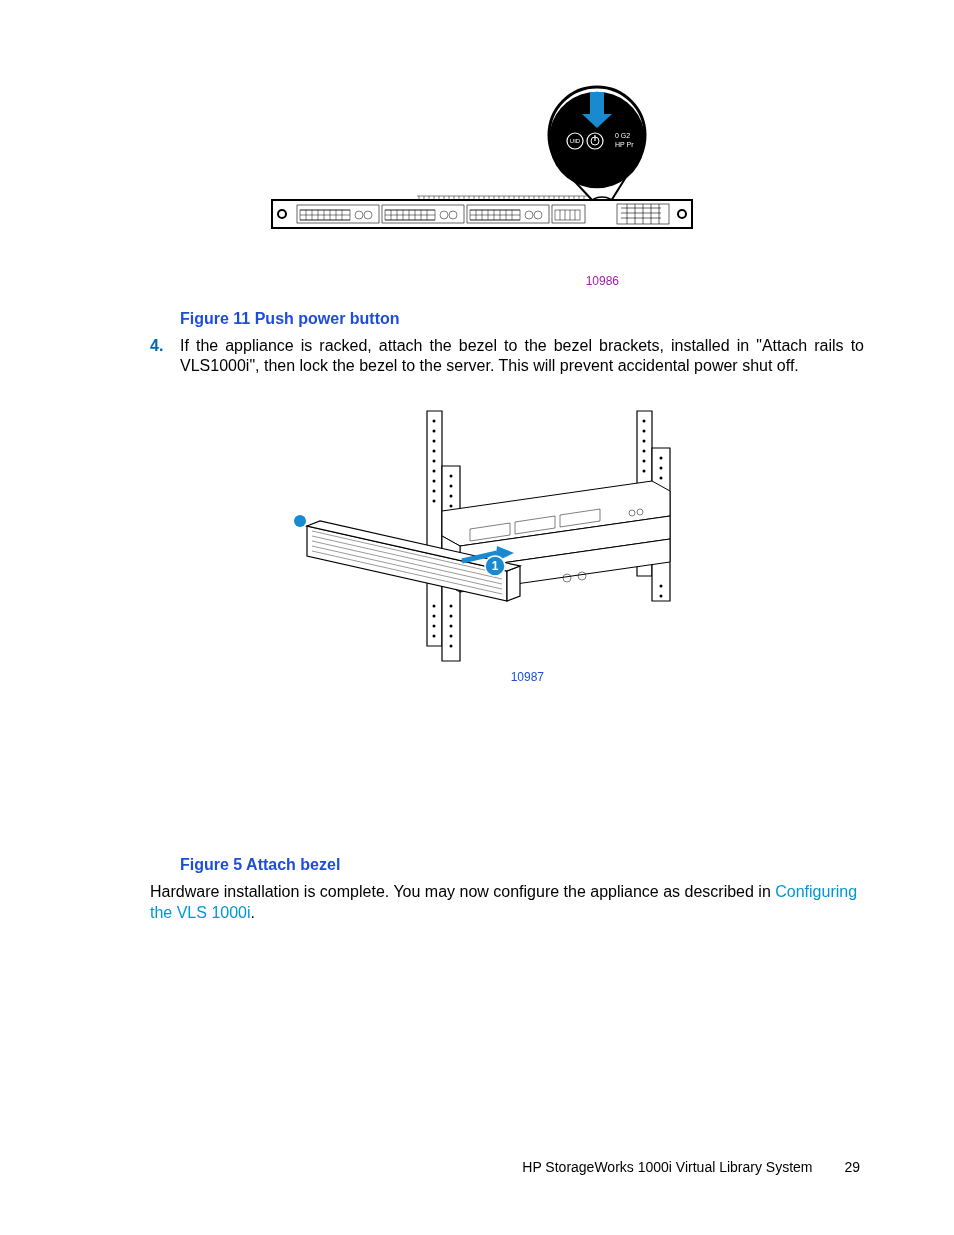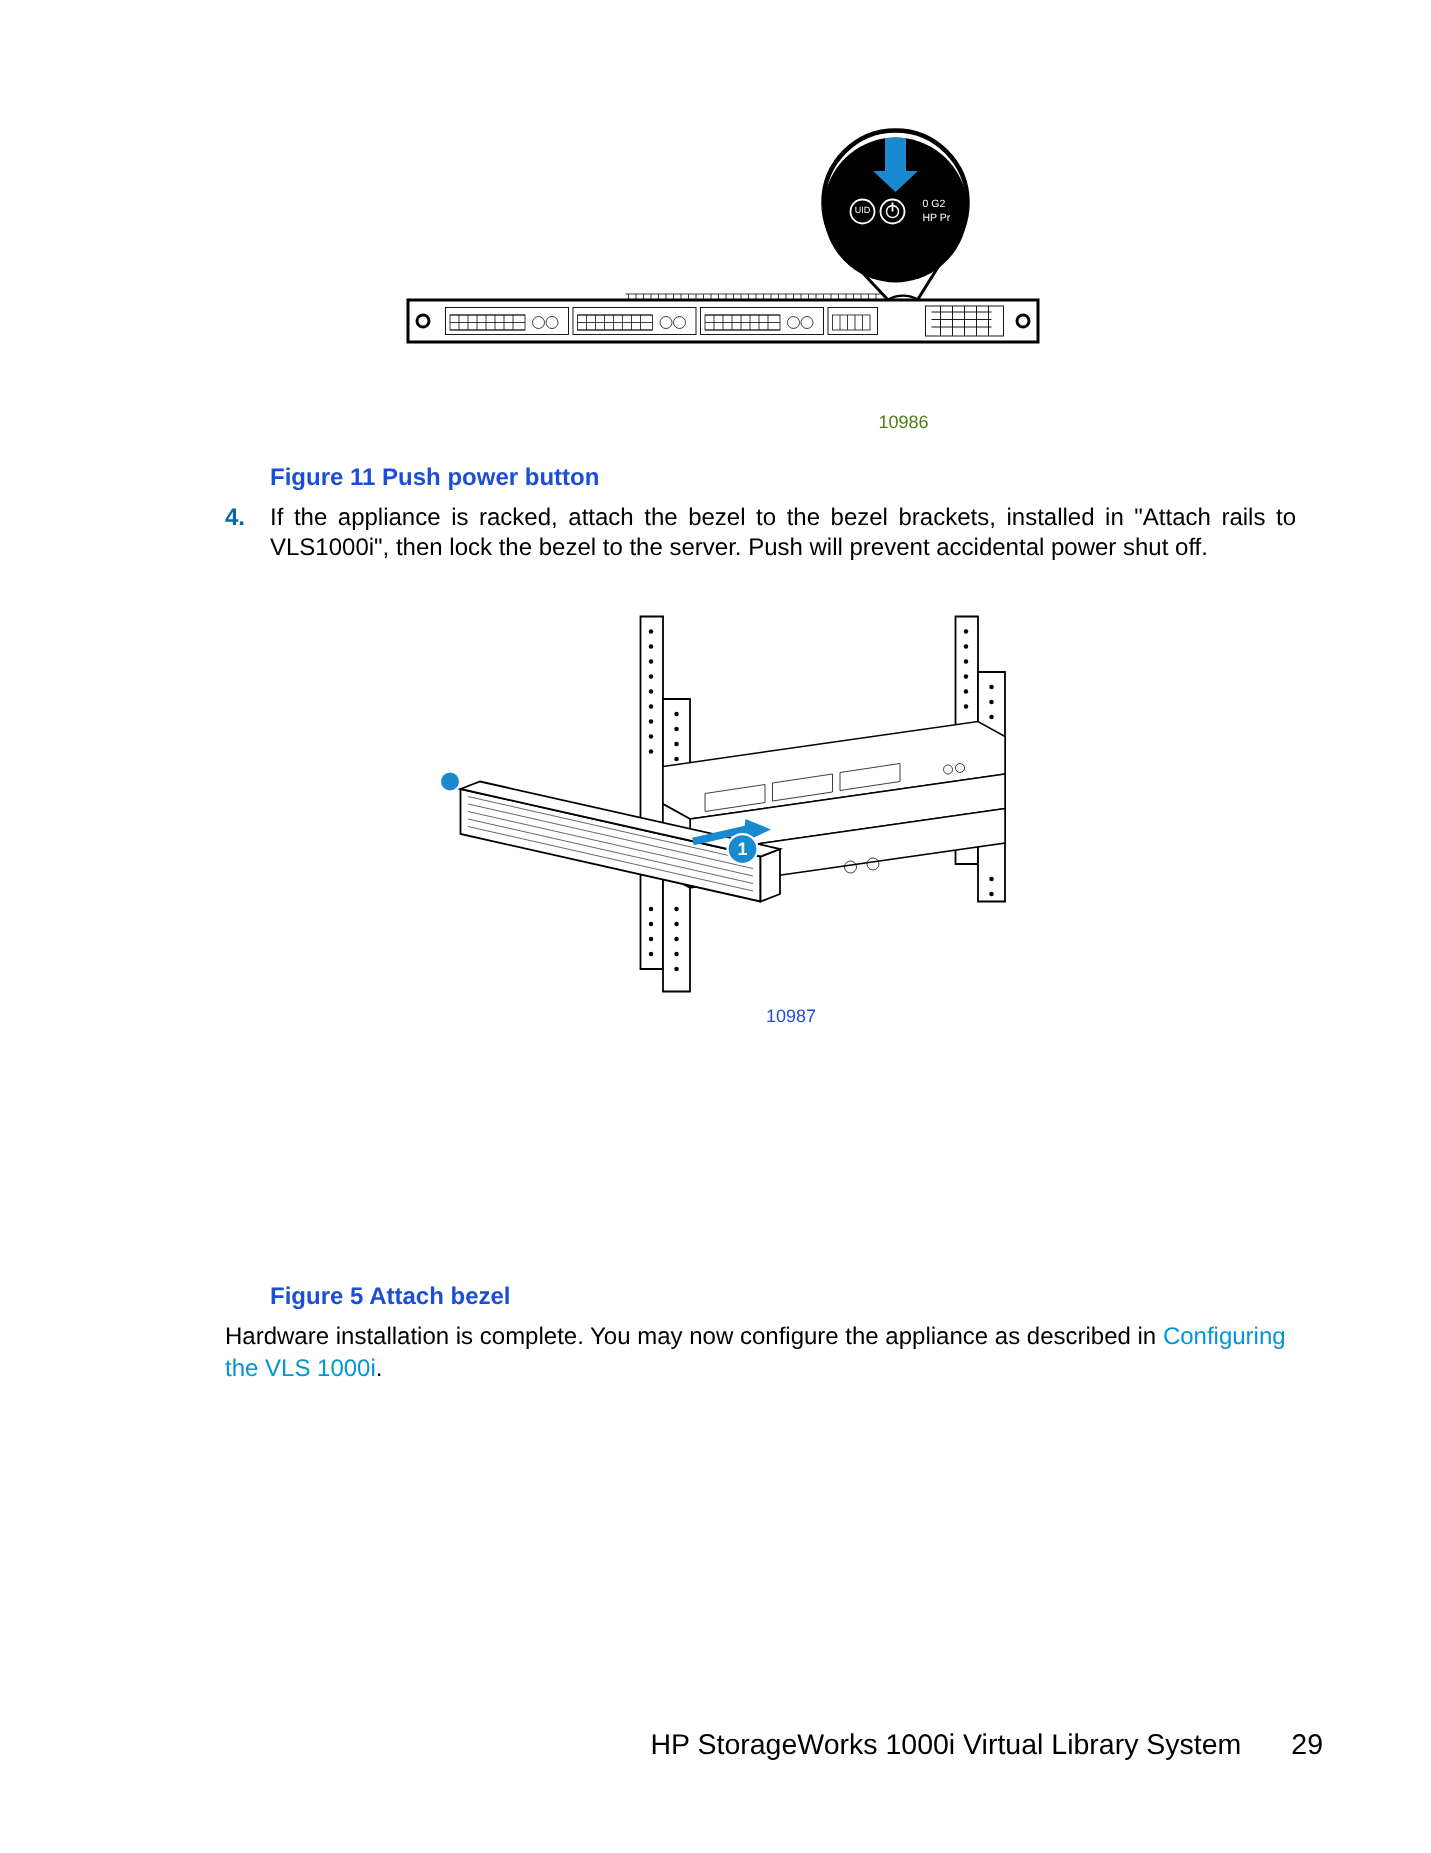--- a/index.html
+++ b/index.html
@@ -23,21 +23,21 @@
   }
   .fig-label {
     color: #1d4ed8;
     font-weight: bold;
     font-size: 16px;
     margin: 22px 0 8px 80px;
   }
   .fig-id {
     font-size: 12px;
     text-align: right;
-    color: #4d7c0f;
+    color: #a21caf;
     margin-right: 245px;
     margin-top: 4px;
   }
   .fig-id2 {
     font-size: 12px;
     text-align: right;
     color: #1d4ed8;
     margin-right: 320px;
     margin-top: 4px;
   }
@@ -66,22 +66,22 @@
     color: #0096d6;
   }
   .figure-box {
     display: flex;
     justify-content: center;
     margin: 0 0 0 0;
   }
   .footer {
     position: absolute;
     bottom: 60px;
-    right: 72px;
-    font-size: 19px;
+    right: 94px;
+    font-size: 14px;
     margin-left: 34px;
   }
   .footer .pg {
     display: inline-block;
     margin-left: 28px;
   }
   svg { display: block; }
   .callout-circle {
     stroke: #1a8ad0;
     fill: #1a8ad0;
@@ -172,21 +172,21 @@
         <path d="M354 138 h40 M354 143 h40 M354 148 h40" fill="none"></path>
         <path d="M360 134 v20 M368 134 v20 M376 134 v20 M384 134 v20 M392 134 v20" fill="none"></path>
       </g>
     </svg>
   </div>
   <div class="fig-id">10986</div>
   <div class="fig-label">Figure 11 Push power button</div>
 
   <div class="list-row">
     <div class="list-num">4.</div>
-    <div class="list-text">If the appliance is racked, attach the bezel to the bezel brackets, installed in "Attach rails to VLS1000i", then lock the bezel to the server. Push will prevent accidental power shut off.</div>
+    <div class="list-text">If the appliance is racked, attach the bezel to the bezel brackets, installed in "Attach rails to VLS1000i", then lock the bezel to the server. This will prevent accidental power shut off.</div>
   </div>
 
   <div class="figure-box" style="margin-top:30px;">
     <svg width="400" height="260" viewBox="0 0 400 260">
 
       <g stroke="#000" stroke-width="1.2" fill="#fff">
 
         <path d="M145 5 L160 5 L160 240 L145 240 Z"></path>
 
         <path d="M355 5 L370 5 L370 170 L355 170 Z"></path>

